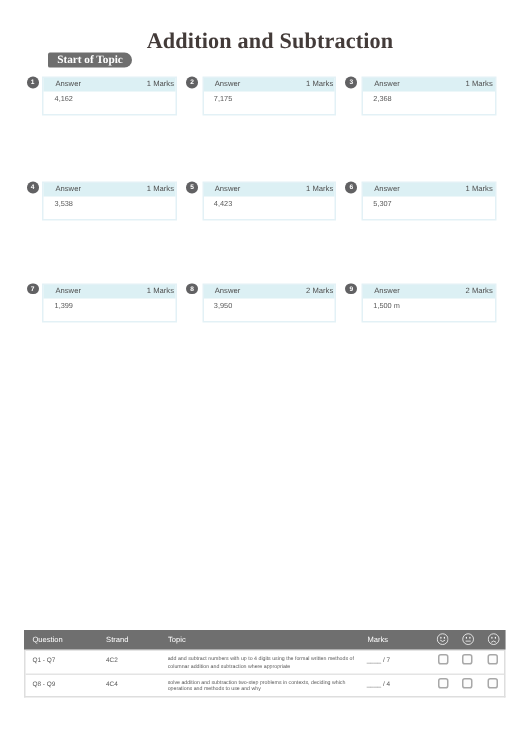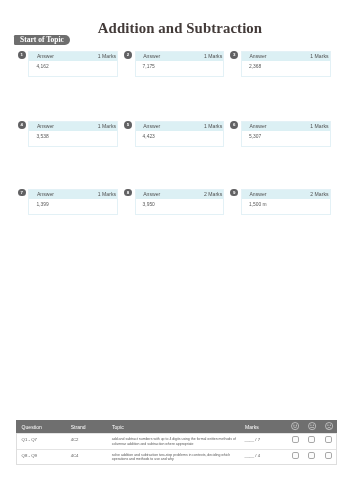--- a/index.html
+++ b/index.html
@@ -4,21 +4,21 @@
 <style>
   html,body{margin:0;padding:0;}
   body{width:353px;height:500px;background:#ffffff;font-family:"Liberation Sans",sans-serif;
        -webkit-font-smoothing:antialiased;overflow:hidden;}
   .page{position:relative;width:353px;height:400px;}
 
   
   .title{position:absolute;left:3.5px;top:20.2px;width:353px;text-align:center;
     font-family:"Liberation Serif",serif;font-weight:700;font-size:14.8px;color:#433b39;
     letter-spacing:.1px;}
-  .chip{position:absolute;left:14px;top:34.6px;width:56.0px;height:10.3px;
+  .chip{position:absolute;left:32px;top:34.6px;width:56.0px;height:10.3px;
     background:#6e6e6e;border-radius:1.5px 6px 6px 1.5px;
     font-family:"Liberation Serif",serif;font-weight:700;font-size:7.5px;color:#ffffff;
     display:flex;align-items:center;justify-content:center;line-height:1;}
 
   
   .grid{position:absolute;left:0;top:0;width:353px;}
   .qitem{position:absolute;}
   .badge{position:absolute;left:-0.3px;top:-0.2px;width:7.8px;height:7.8px;border-radius:50%;
     background:#616163;color:#fff;font-size:4.4px;font-weight:700;line-height:7.8px;
     text-align:center;font-family:"Liberation Sans",sans-serif;}

